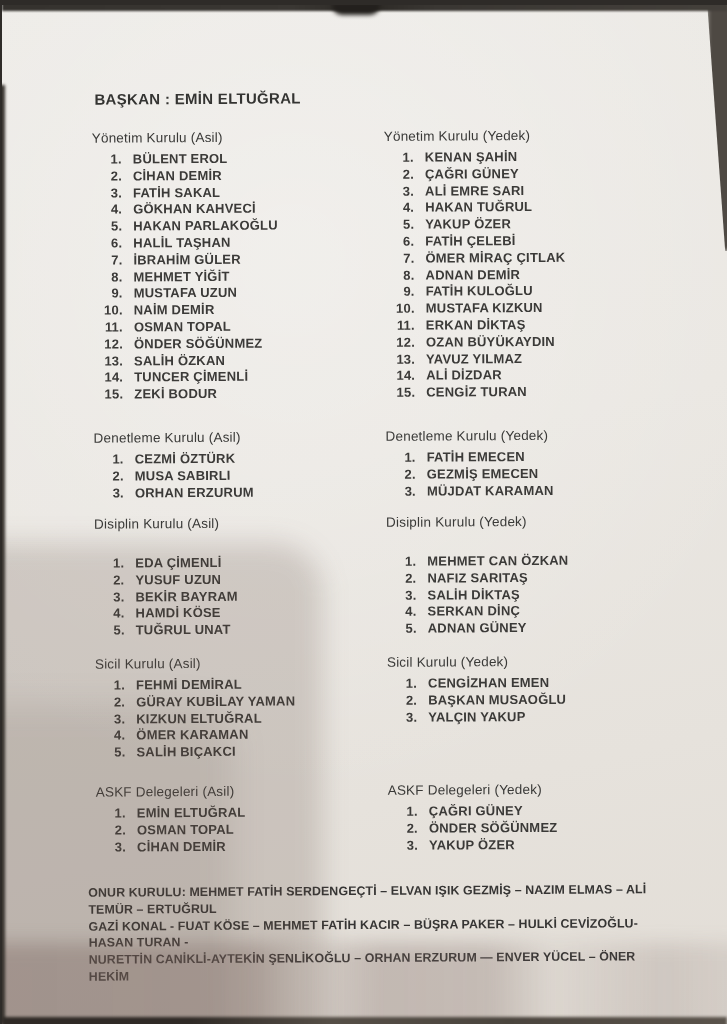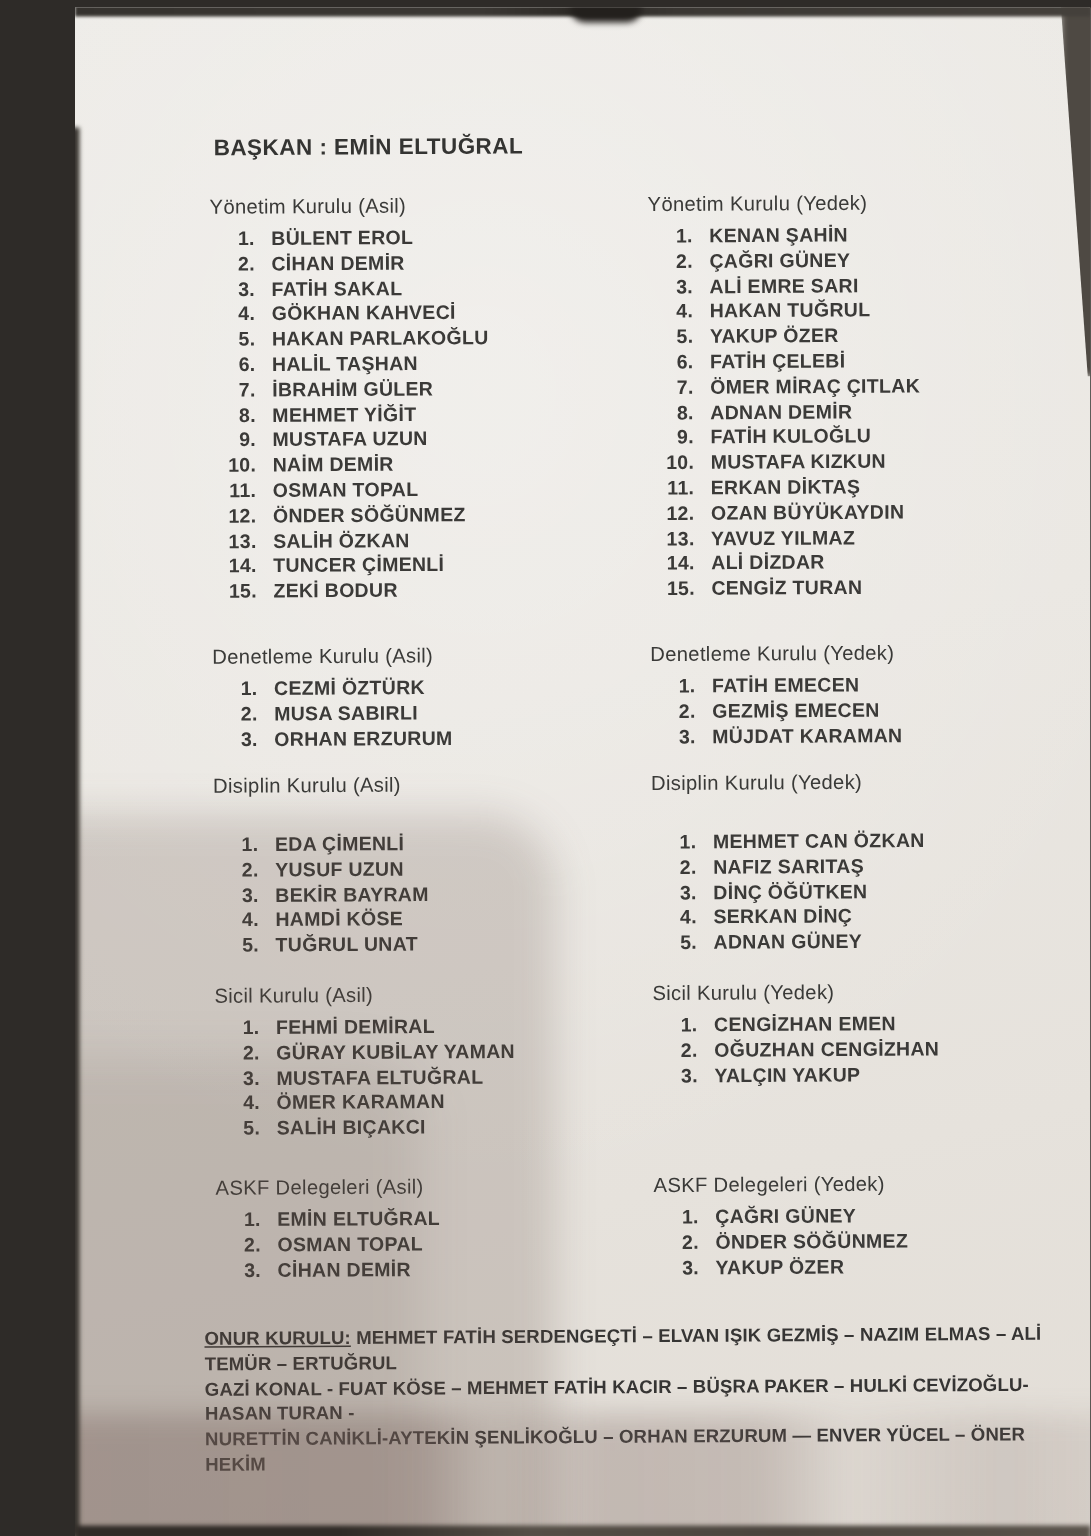--- a/index.html
+++ b/index.html
@@ -7,21 +7,20 @@
     width:727px;height:1024px;overflow:hidden;position:relative;
     background:#2e2b28;
     font-family:"Liberation Sans","DejaVu Sans",sans-serif;
   }
   #paper{
     position:absolute;left:2px;top:5px;right:0;bottom:0;
     background:
       radial-gradient(120% 90% at 40% 25%, rgba(255,255,255,0.28), rgba(255,255,255,0) 60%),
       linear-gradient(168deg,#edebe7 0%,#eae7e2 45%,#e6e2dc 75%,#e2ddd6 100%);
     overflow:hidden;
-    margin-left:48px;
   }
   #content{
     position:absolute;inset:0;
     transform:rotate(-0.35deg);
     color:#3d3c3a;
   }
   .baskan{
     position:absolute;left:95px;top:84px;
     font-size:15px;font-weight:bold;letter-spacing:0.3px;color:#343432;
   }
@@ -35,21 +34,21 @@
   .row2 ol.member-list{margin-top:24px;}
   ol.member-list li{
     font-size:13px;font-weight:bold;color:#3b3a38;
     line-height:16.8px;letter-spacing:0.2px;white-space:nowrap;
   }
   .num{display:inline-block;width:30px;text-align:right;margin-right:11px;font-weight:bold;}
   .honor{
     position:absolute;left:84px;top:878px;width:578px;
     font-size:12.4px;font-weight:bold;color:#363534;line-height:16.8px;letter-spacing:0.1px;
   }
-  .honor-label{text-decoration:underline;}
+  .honor-label{}
   
   .ov{position:absolute;pointer-events:none;}
   .edge-top{left:0;right:0;top:-5px;height:11px;background:linear-gradient(90deg,#35322e 0%,#3a3733 40%,#2c2925 50%,#3a3733 60%,#44403b 100%);filter:blur(1px);}
   .top-notch{left:330px;top:-2px;width:48px;height:12px;background:#23201d;border-radius:0 0 10px 10px;filter:blur(2px);}
   .edge-left{left:-4px;top:80px;bottom:0;width:7px;background:#383membs43;background:#38342f;filter:blur(1.5px);}
   .corner-tr{right:-6px;top:-4px;width:26px;height:250px;background:#4e4943;clip-path:polygon(0 0,100% 0,100% 100%,70% 100%);filter:blur(2.5px);}
   .hand-shadow{
     left:-70px;top:538px;width:390px;height:560px;border-radius:48px;
     background:rgba(94,74,66,0.20);filter:blur(13px);
   }
@@ -148,42 +147,42 @@
               <li class="member"><span class="num">3.</span><span class="name">BEKİR BAYRAM</span></li>
               <li class="member"><span class="num">4.</span><span class="name">HAMDİ KÖSE</span></li>
               <li class="member"><span class="num">5.</span><span class="name">TUĞRUL UNAT</span></li>
             </ol>
           </div>
           <div class="col right">
             <div class="sec-title">Disiplin Kurulu (Yedek)</div>
             <ol class="member-list">
               <li class="member"><span class="num">1.</span><span class="name">MEHMET CAN ÖZKAN</span></li>
               <li class="member"><span class="num">2.</span><span class="name">NAFIZ SARITAŞ</span></li>
-              <li class="member"><span class="num">3.</span><span class="name">DİNÇ ÖĞÜTKEN</span></li>
+              <li class="member"><span class="num">3.</span><span class="name">SALİH DİKTAŞ</span></li>
               <li class="member"><span class="num">4.</span><span class="name">SERKAN DİNÇ</span></li>
               <li class="member"><span class="num">5.</span><span class="name">ADNAN GÜNEY</span></li>
             </ol>
           </div>
         </div>
         <div class="row row3">
           <div class="col left">
             <div class="sec-title">Sicil Kurulu (Asil)</div>
             <ol class="member-list">
               <li class="member"><span class="num">1.</span><span class="name">FEHMİ DEMİRAL</span></li>
               <li class="member"><span class="num">2.</span><span class="name">GÜRAY KUBİLAY YAMAN</span></li>
-              <li class="member"><span class="num">3.</span><span class="name">MUSTAFA ELTUĞRAL</span></li>
+              <li class="member"><span class="num">3.</span><span class="name">KIZKUN ELTUĞRAL</span></li>
               <li class="member"><span class="num">4.</span><span class="name">ÖMER KARAMAN</span></li>
               <li class="member"><span class="num">5.</span><span class="name">SALİH BIÇAKCI</span></li>
             </ol>
           </div>
           <div class="col right">
             <div class="sec-title">Sicil Kurulu (Yedek)</div>
             <ol class="member-list">
               <li class="member"><span class="num">1.</span><span class="name">CENGİZHAN EMEN</span></li>
-              <li class="member"><span class="num">2.</span><span class="name">OĞUZHAN CENGİZHAN</span></li>
+              <li class="member"><span class="num">2.</span><span class="name">BAŞKAN MUSAOĞLU</span></li>
               <li class="member"><span class="num">3.</span><span class="name">YALÇIN YAKUP</span></li>
             </ol>
           </div>
         </div>
         <div class="row row4">
           <div class="col left">
             <div class="sec-title">ASKF Delegeleri (Asil)</div>
             <ol class="member-list">
               <li class="member"><span class="num">1.</span><span class="name">EMİN ELTUĞRAL</span></li>
               <li class="member"><span class="num">2.</span><span class="name">OSMAN TOPAL</span></li>

